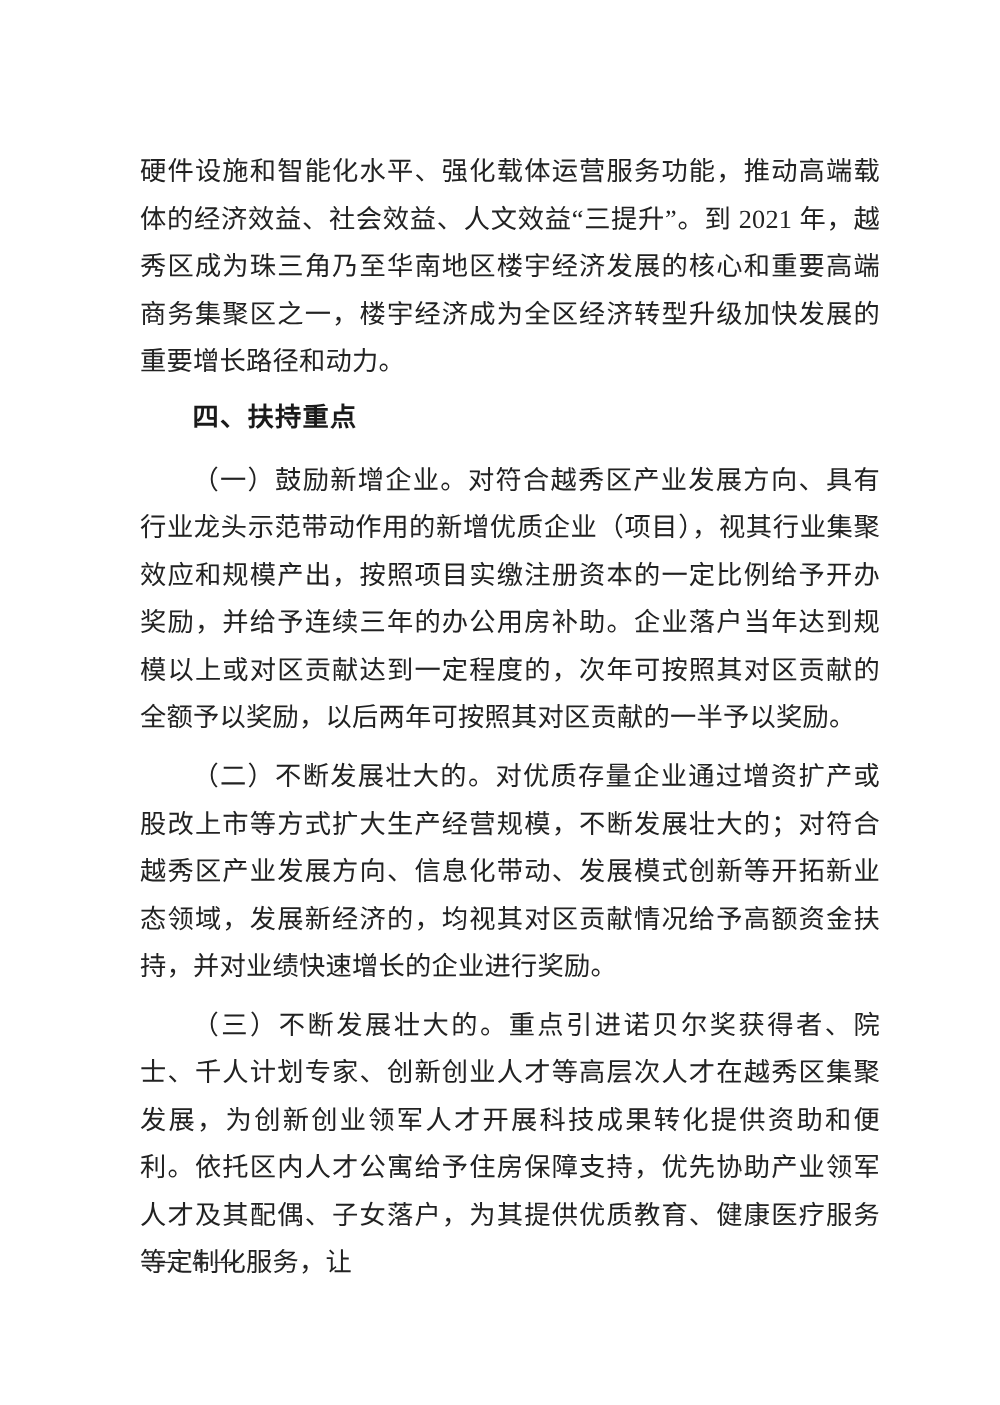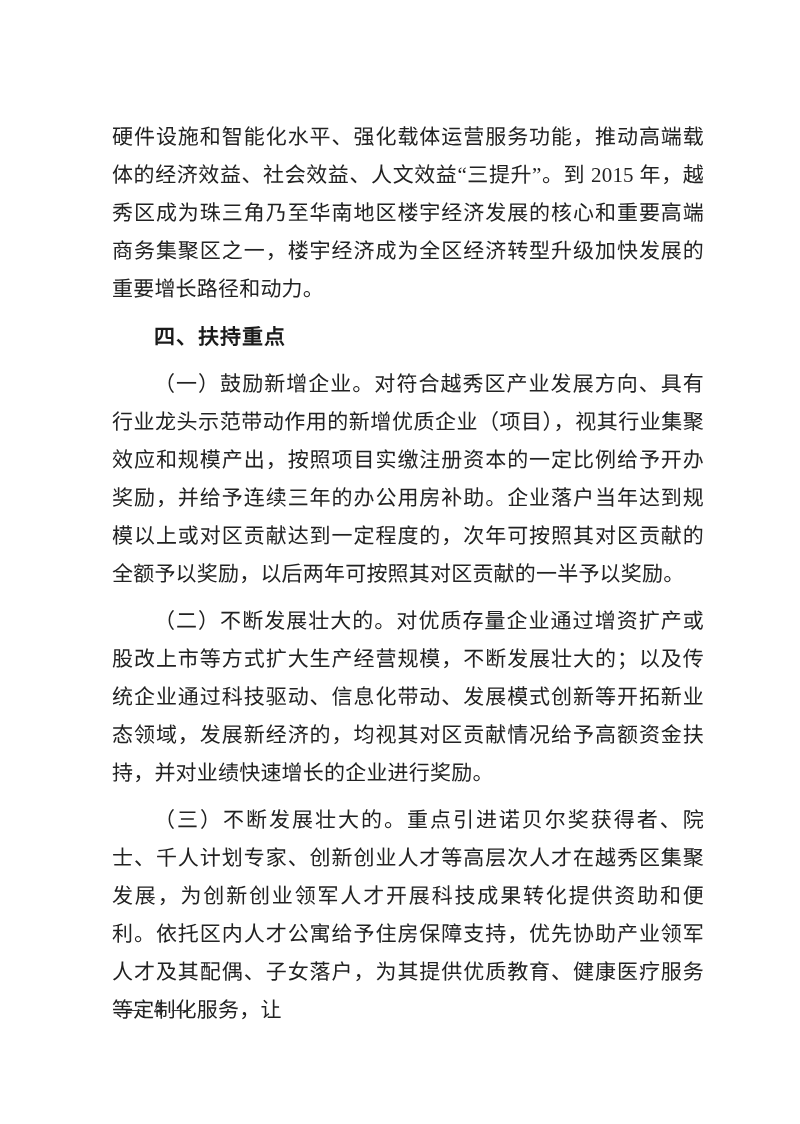--- a/index.html
+++ b/index.html
@@ -31,21 +31,21 @@
     margin: 9px 0 0 0;
     text-indent: 2em;
     letter-spacing: 0.2px;
     word-break: break-all;
   }
   .para.intro {
     margin-top: 0;
     text-indent: 0;
   }
   .heading {
-    font-family: Liberation Sans, sans-serif;
+    font-family: Liberation Mono, monospace;
     font-size: 21px;
     line-height: 38px;
     font-weight: bold;
     color: #1a1a1a;
     margin: 10px 0 0 0;
     text-indent: 2em;
     letter-spacing: 1px;
   }
   .lead, .ptext {
     font-weight: normal;
@@ -60,26 +60,26 @@
     color: #333333;
     letter-spacing: 2px;
   }
 </style>
 </head>
 <body>
 
 <div class="page">
   <div class="content">
 
-    <p class="para intro">硬件设施和智能化水平、强化载体运营服务功能，推动高端载体的经济效益、社会效益、人文效益“三提升”。到 2015 年，越秀区成为珠三角乃至华南地区楼宇经济发展的核心和重要高端商务集聚区之一，楼宇经济成为全区经济转型升级加快发展的重要增长路径和动力。</p>
+    <p class="para intro">硬件设施和智能化水平、强化载体运营服务功能，推动高端载体的经济效益、社会效益、人文效益“三提升”。到 2021 年，越秀区成为珠三角乃至华南地区楼宇经济发展的核心和重要高端商务集聚区之一，楼宇经济成为全区经济转型升级加快发展的重要增长路径和动力。</p>
 
     <h2 class="heading">四、扶持重点</h2>
 
     <p class="para"><span class="lead">（一）鼓励新增企业。</span><span class="ptext">对符合越秀区产业发展方向、具有行业龙头示范带动作用的新增优质企业（项目），视其行业集聚效应和规模产出，按照项目实缴注册资本的一定比例给予开办奖励，并给予连续三年的办公用房补助。企业落户当年达到规模以上或对区贡献达到一定程度的，次年可按照其对区贡献的全额予以奖励，以后两年可按照其对区贡献的一半予以奖励。</span></p>
 
-    <p class="para"><span class="lead">（二）不断发展壮大的。</span><span class="ptext">对优质存量企业通过增资扩产或股改上市等方式扩大生产经营规模，不断发展壮大的；以及传统企业通过科技驱动、信息化带动、发展模式创新等开拓新业态领域，发展新经济的，均视其对区贡献情况给予高额资金扶持，并对业绩快速增长的企业进行奖励。</span></p>
+    <p class="para"><span class="lead">（二）不断发展壮大的。</span><span class="ptext">对优质存量企业通过增资扩产或股改上市等方式扩大生产经营规模，不断发展壮大的；对符合越秀区产业发展方向、信息化带动、发展模式创新等开拓新业态领域，发展新经济的，均视其对区贡献情况给予高额资金扶持，并对业绩快速增长的企业进行奖励。</span></p>
 
     <p class="para"><span class="lead">（三）不断发展壮大的。</span><span class="ptext">重点引进诺贝尔奖获得者、院士、千人计划专家、创新创业人才等高层次人才在越秀区集聚发展，为创新创业领军人才开展科技成果转化提供资助和便利。依托区内人才公寓给予住房保障支持，优先协助产业领军人才及其配偶、子女落户，为其提供优质教育、健康医疗服务等定制化服务，让</span></p>
 
   </div>
 
   <div class="pagenum">— 4 —</div>
 </div>
 
 </body></html>

